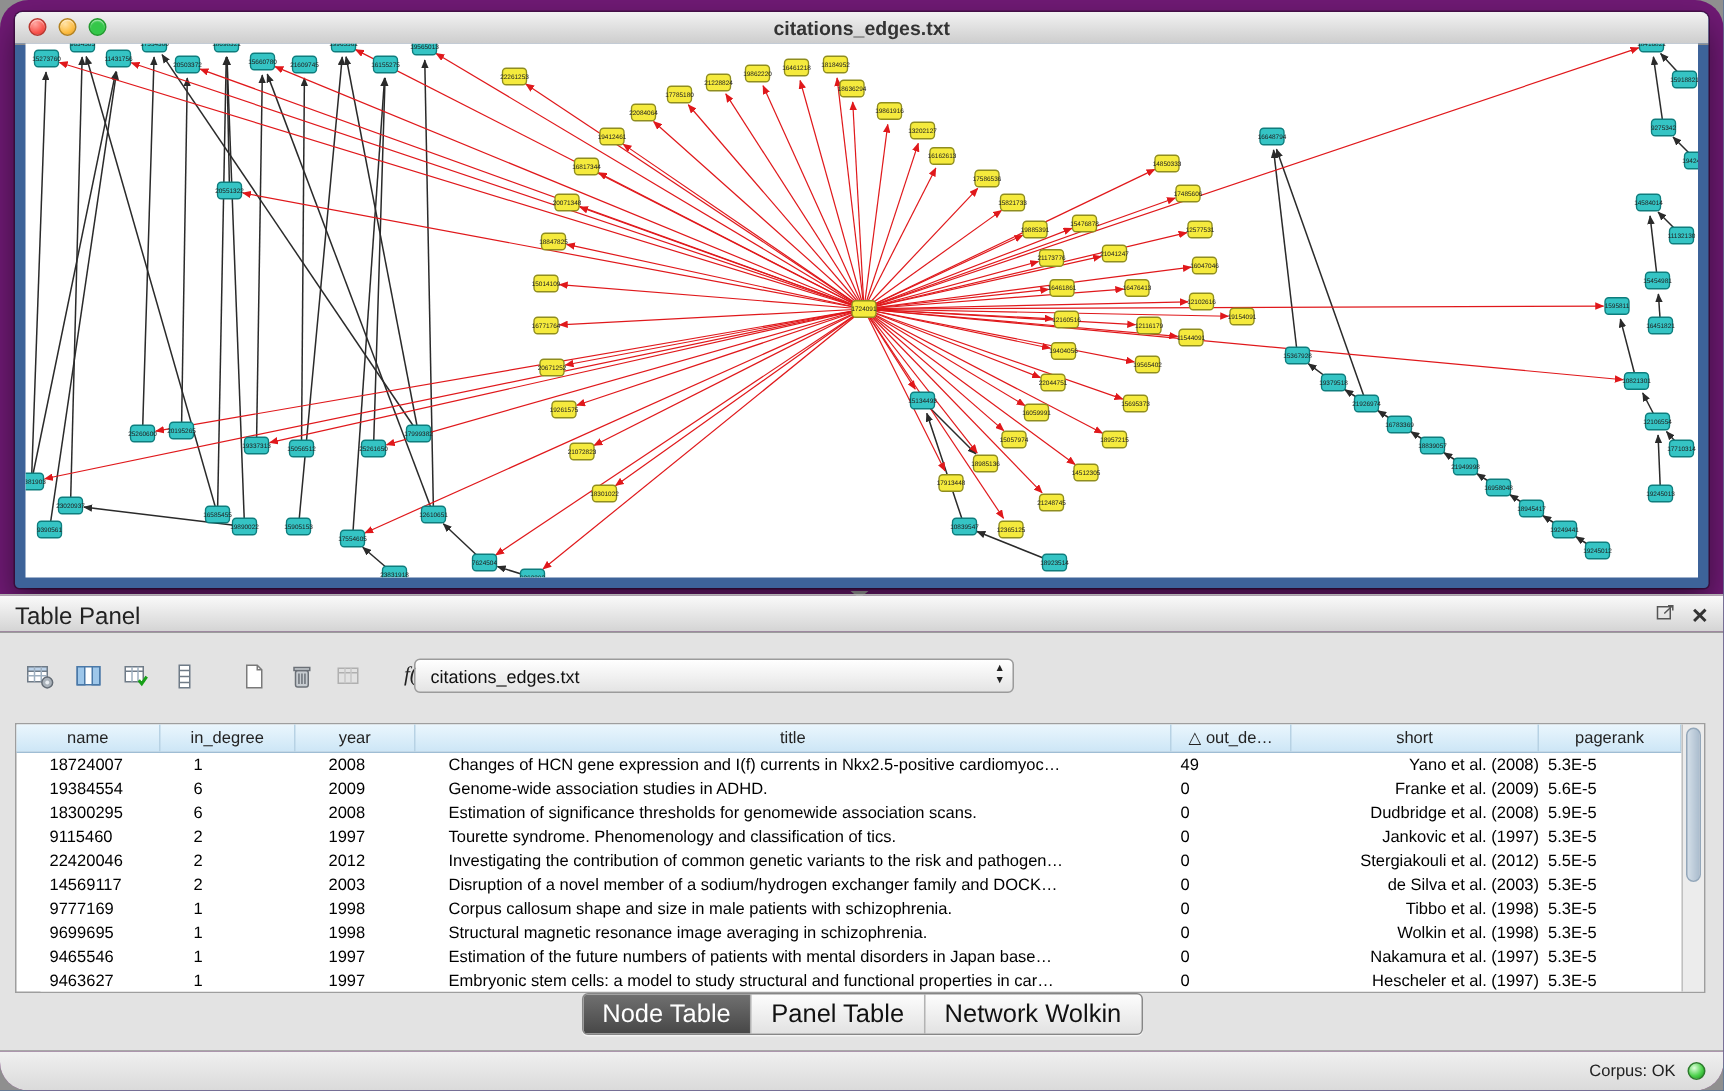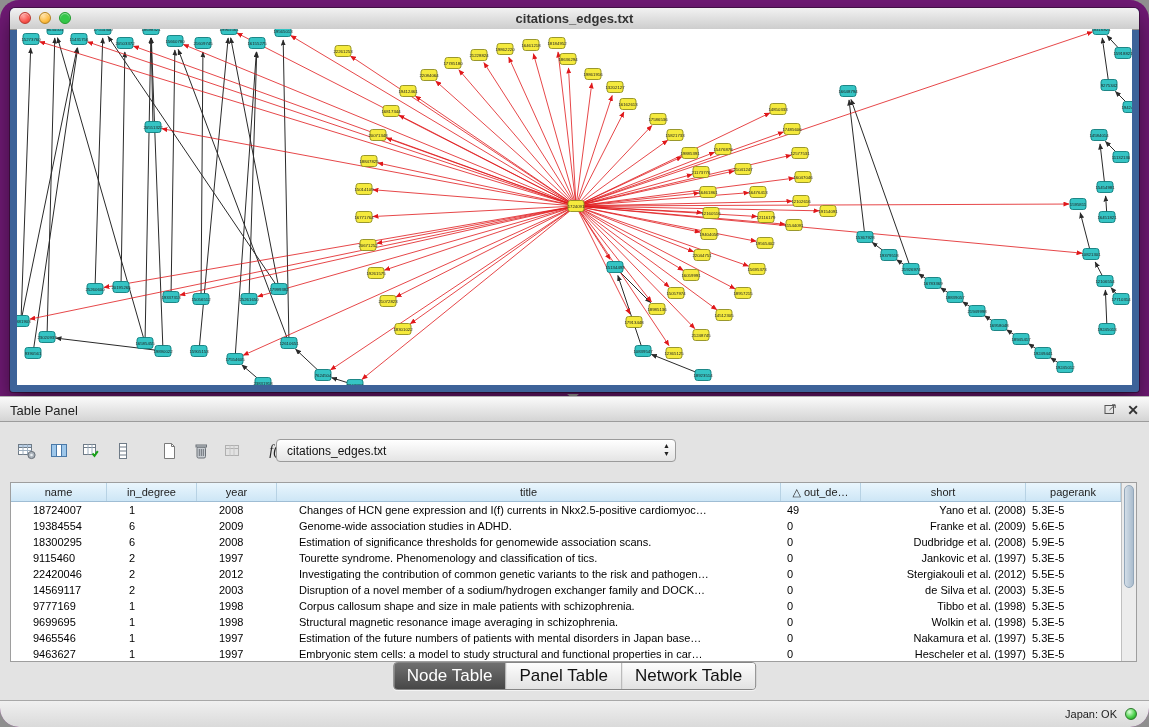--- a/index.html
+++ b/index.html
@@ -19,21 +19,21 @@
   .win-title{position:absolute;left:0;right:0;top:3px;text-align:center;font-size:13px;font-weight:bold;color:#333;}
   .net-canvas{position:absolute;left:7px;right:7px;top:21px;bottom:7px;background:#ffffff;overflow:hidden;}
   .net-canvas svg{display:block;width:100%;height:100%;}
 
   .sash{position:absolute;left:567px;top:394px;width:0;height:0;
     border-left:6px solid transparent;border-right:6px solid transparent;border-top:5px solid #6b6b6b;}
 
   
   .panel-header{position:absolute;left:0;top:396px;width:100%;height:26px;box-sizing:border-box;
     background:linear-gradient(#fafafa,#d4d4d4);border-top:1px solid #b0b0b0;border-bottom:1px solid #9c9c9c;}
-  .panel-title{position:absolute;left:10px;top:6px;font-size:13px;color:#222;}
+  .panel-title{position:absolute;left:10px;top:6px;font-size:16px;color:#222;}
   .panel-header-icons{position:absolute;right:10px;top:4px;display:flex;gap:10px;align-items:center;}
   .panel-close{font-size:14px;font-weight:bold;color:#333;line-height:14px;cursor:default;}
 
   .panel-body{position:absolute;left:0;top:422px;width:100%;height:278px;background:#e3e3e3;box-sizing:border-box;}
   .toolbar{position:absolute;left:14px;top:16px;height:26px;display:flex;align-items:center;gap:6px;}
   .tool-btn{width:26px;height:24px;display:flex;align-items:center;justify-content:center;border-radius:3px;}
   .tool-spacer{width:8px;}
   .fx{font-family:"Liberation Serif",serif;font-style:italic;font-size:14px;color:#222;}
 
   .combo{position:absolute;left:276px;top:17px;width:400px;height:23px;box-sizing:border-box;
@@ -833,22 +833,22 @@
           </div>
         </div>
       <div class="vscroll">
         <div class="vthumb"></div>
       </div>
     </div>
 
     <div class="tabs" id="tabs">
         <div class="tab active">Node Table</div>
         <div class="tab">Panel Table</div>
-        <div class="tab">Network Table</div>
+        <div class="tab">Network Wolkin</div>
       </div>
   </div>
 
   <div class="status-bar">
-    <span class="memory">Japan: OK</span>
+    <span class="memory">Corpus: OK</span>
     <span class="mem-dot"></span>
   </div>
 
 </div>
 
 </body></html>

